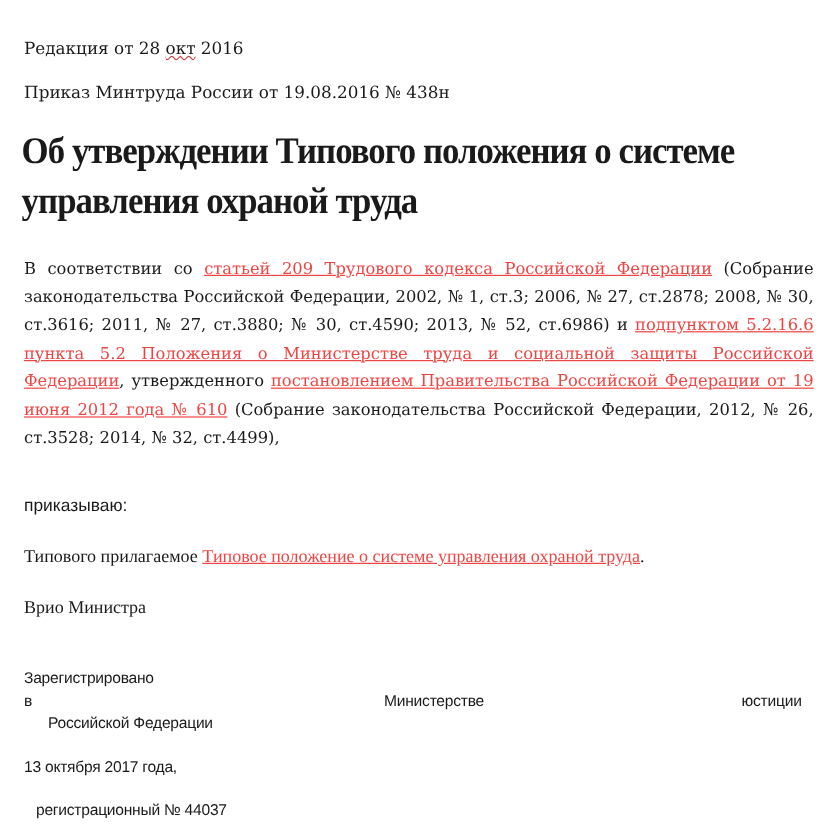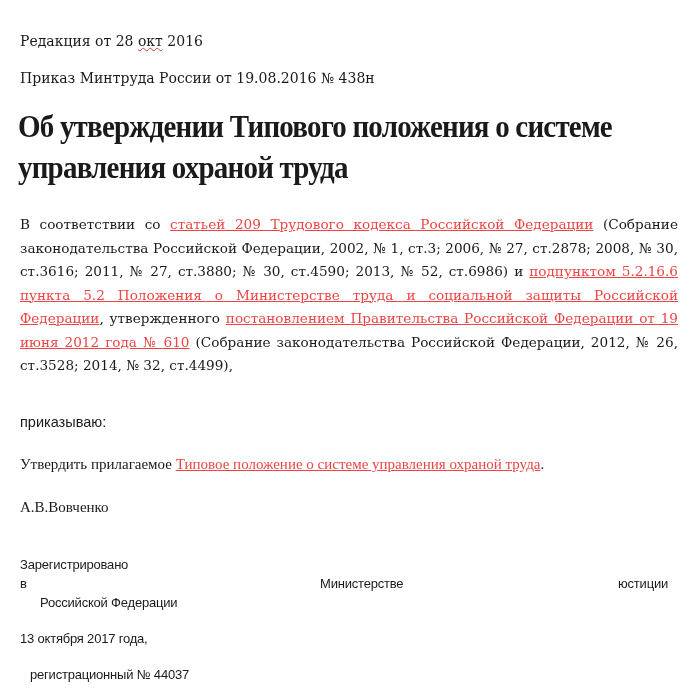--- a/index.html
+++ b/index.html
@@ -34,24 +34,24 @@
   <div id="edition" class="abs serif"><span>Редакция от 28 </span><span class="underline">окт</span><span> 2016</span></div>
 
   <div id="order" class="abs serif">Приказ Минтруда России от 19.08.2016 № 438н</div>
 
   <h1 id="doc-title" class="abs title" style="margin:0">Об утверждении Типового положения о системе управления охраной труда</h1>
 
   <p id="preamble" class="abs serif" style="margin:0"><span>В соответствии со </span><a href="#">статьей 209 Трудового кодекса Российской Федерации</a><span> (Собрание законодательства Российской Федерации, 2002, № 1, ст.3; 2006, № 27, ст.2878; 2008, № 30, ст.3616; 2011, № 27, ст.3880; № 30, ст.4590; 2013, № 52, ст.6986) и </span><a href="#">подпунктом 5.2.16.6 пункта 5.2 Положения о Министерстве труда и социальной защиты Российской Федерации</a><span>, утвержденного </span><a href="#">постановлением Правительства Российской Федерации от 19 июня 2012 года № 610</a><span> (Собрание законодательства Российской Федерации, 2012, № 26, ст.3528; 2014, № 32, ст.4499),</span></p>
 
   <div id="order-word" class="abs">приказываю:</div>
 
-  <div id="approve" class="abs"><span>Утвердить прилагаемое </span><a href="#">Типовое положение о системе управления охраной труда</a><span>.</span></div>
+  <div id="approve" class="abs"><span>Типового прилагаемое </span><a href="#">Типовое положение о системе управления охраной труда</a><span>.</span></div>
 
   <div id="signer" class="abs">
-    <div>А.В.Вовченко</div>
+    <div>Врио Министра</div>
   </div>
 
   <div id="reg1" class="abs sans reg">Зарегистрировано</div>
   <div id="reg2" class="abs sans reg">в</div>
   <div id="reg-ministry" class="abs sans reg">Министерстве</div>
   <div id="reg-justice" class="abs sans reg">юстиции</div>
   <div id="reg3" class="abs sans reg">Российской Федерации</div>
   <div id="reg-date" class="abs sans reg">13 октября 2017 года,</div>
   <div id="reg-num" class="abs sans reg">регистрационный № 44037</div>
 

